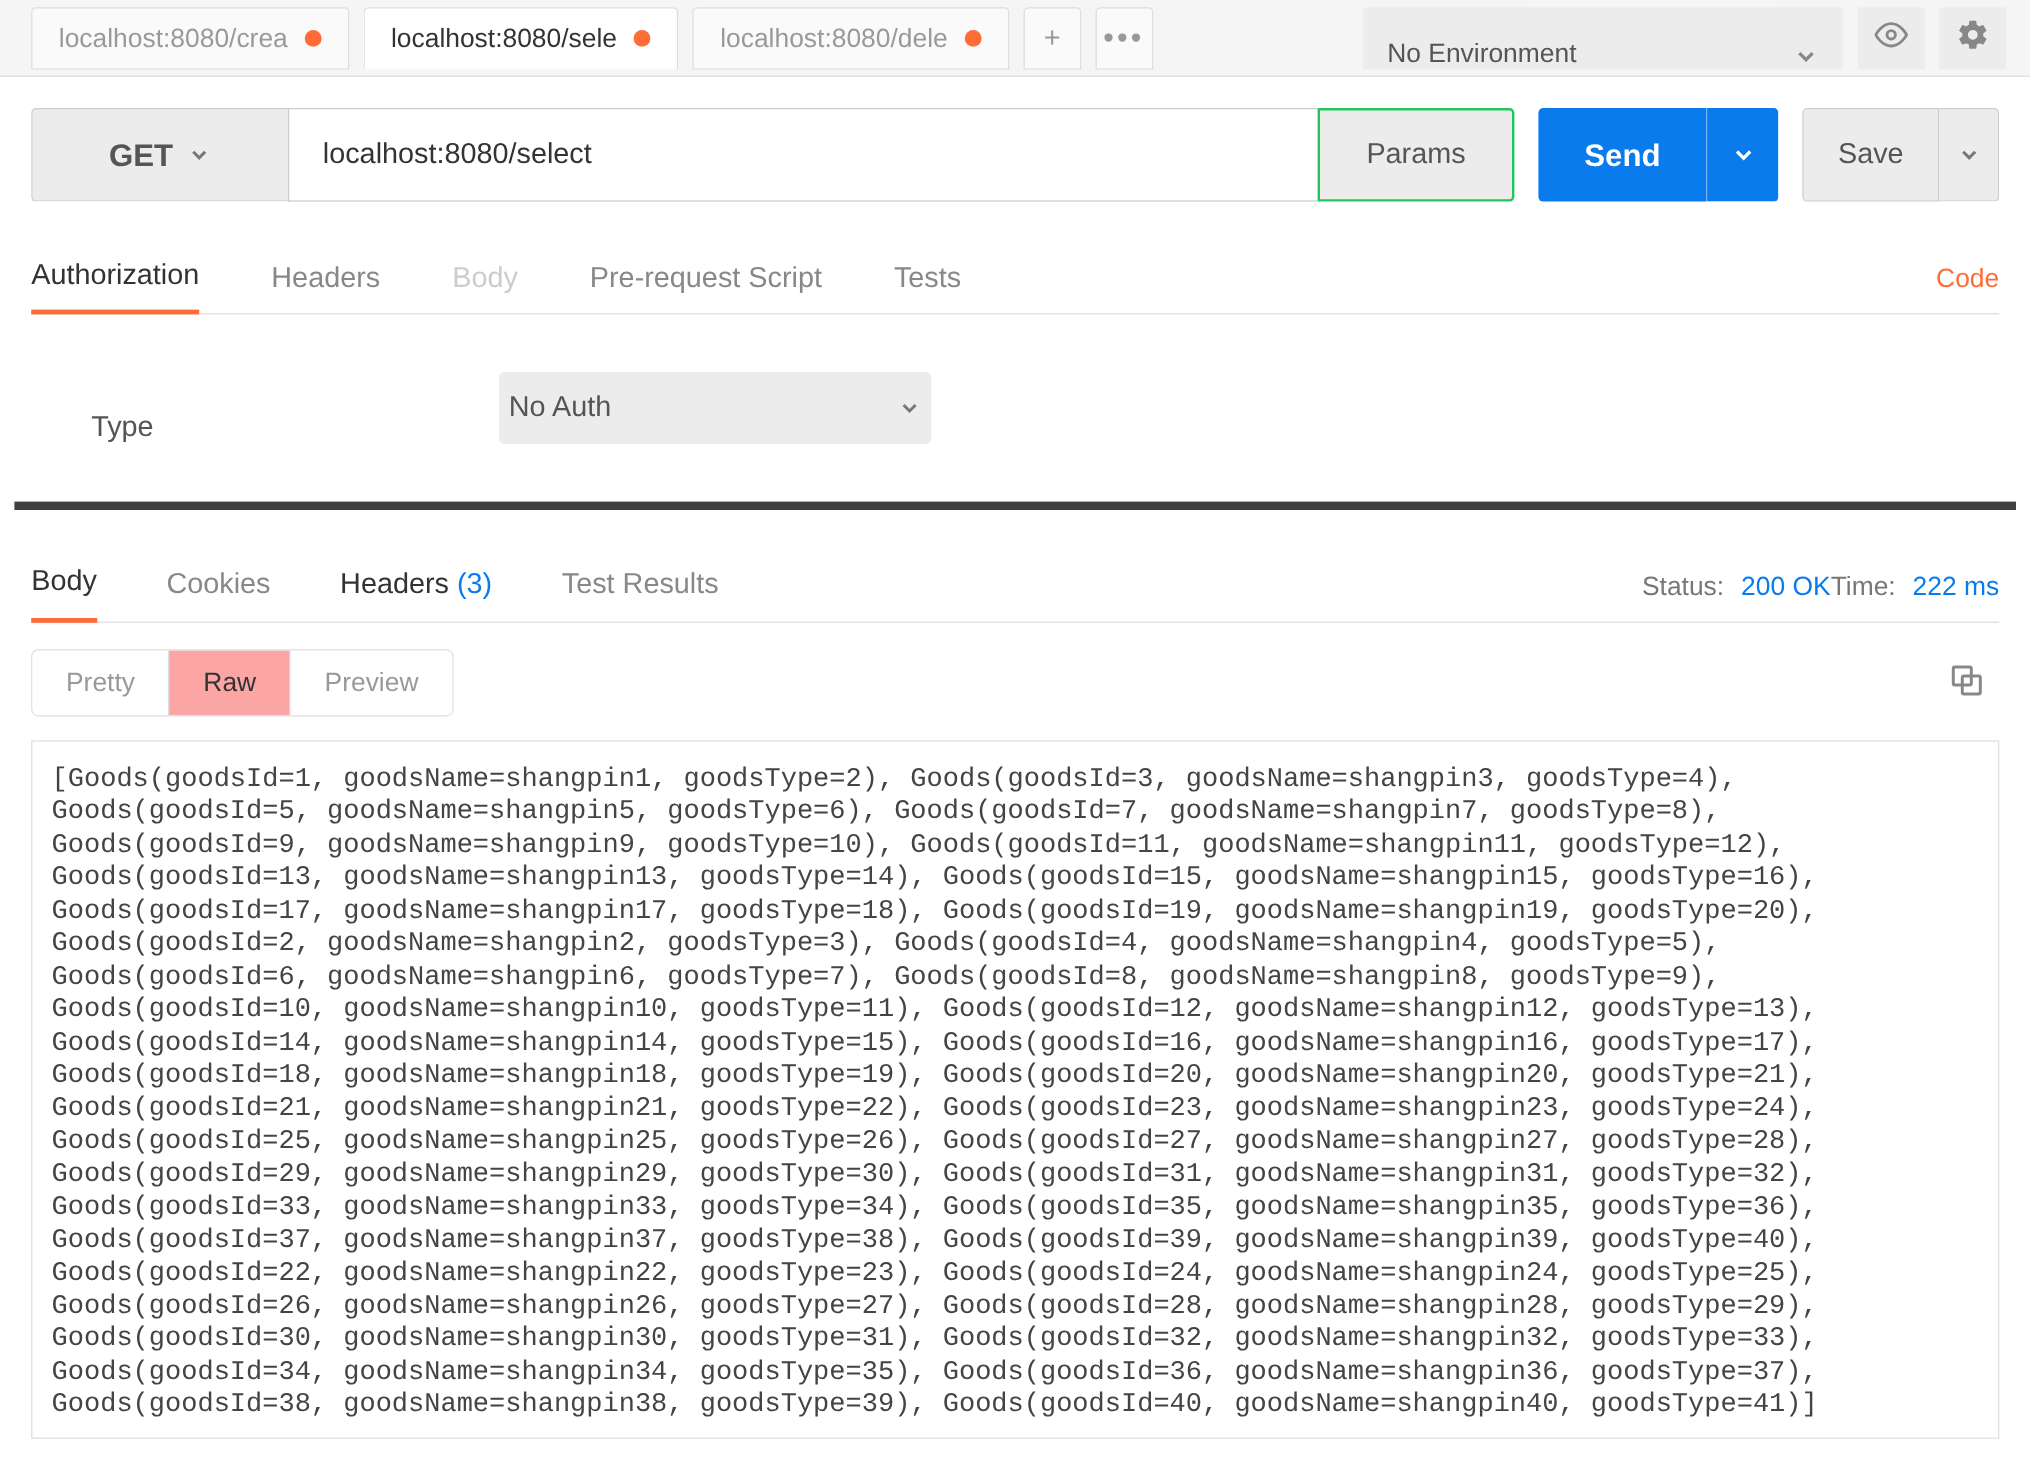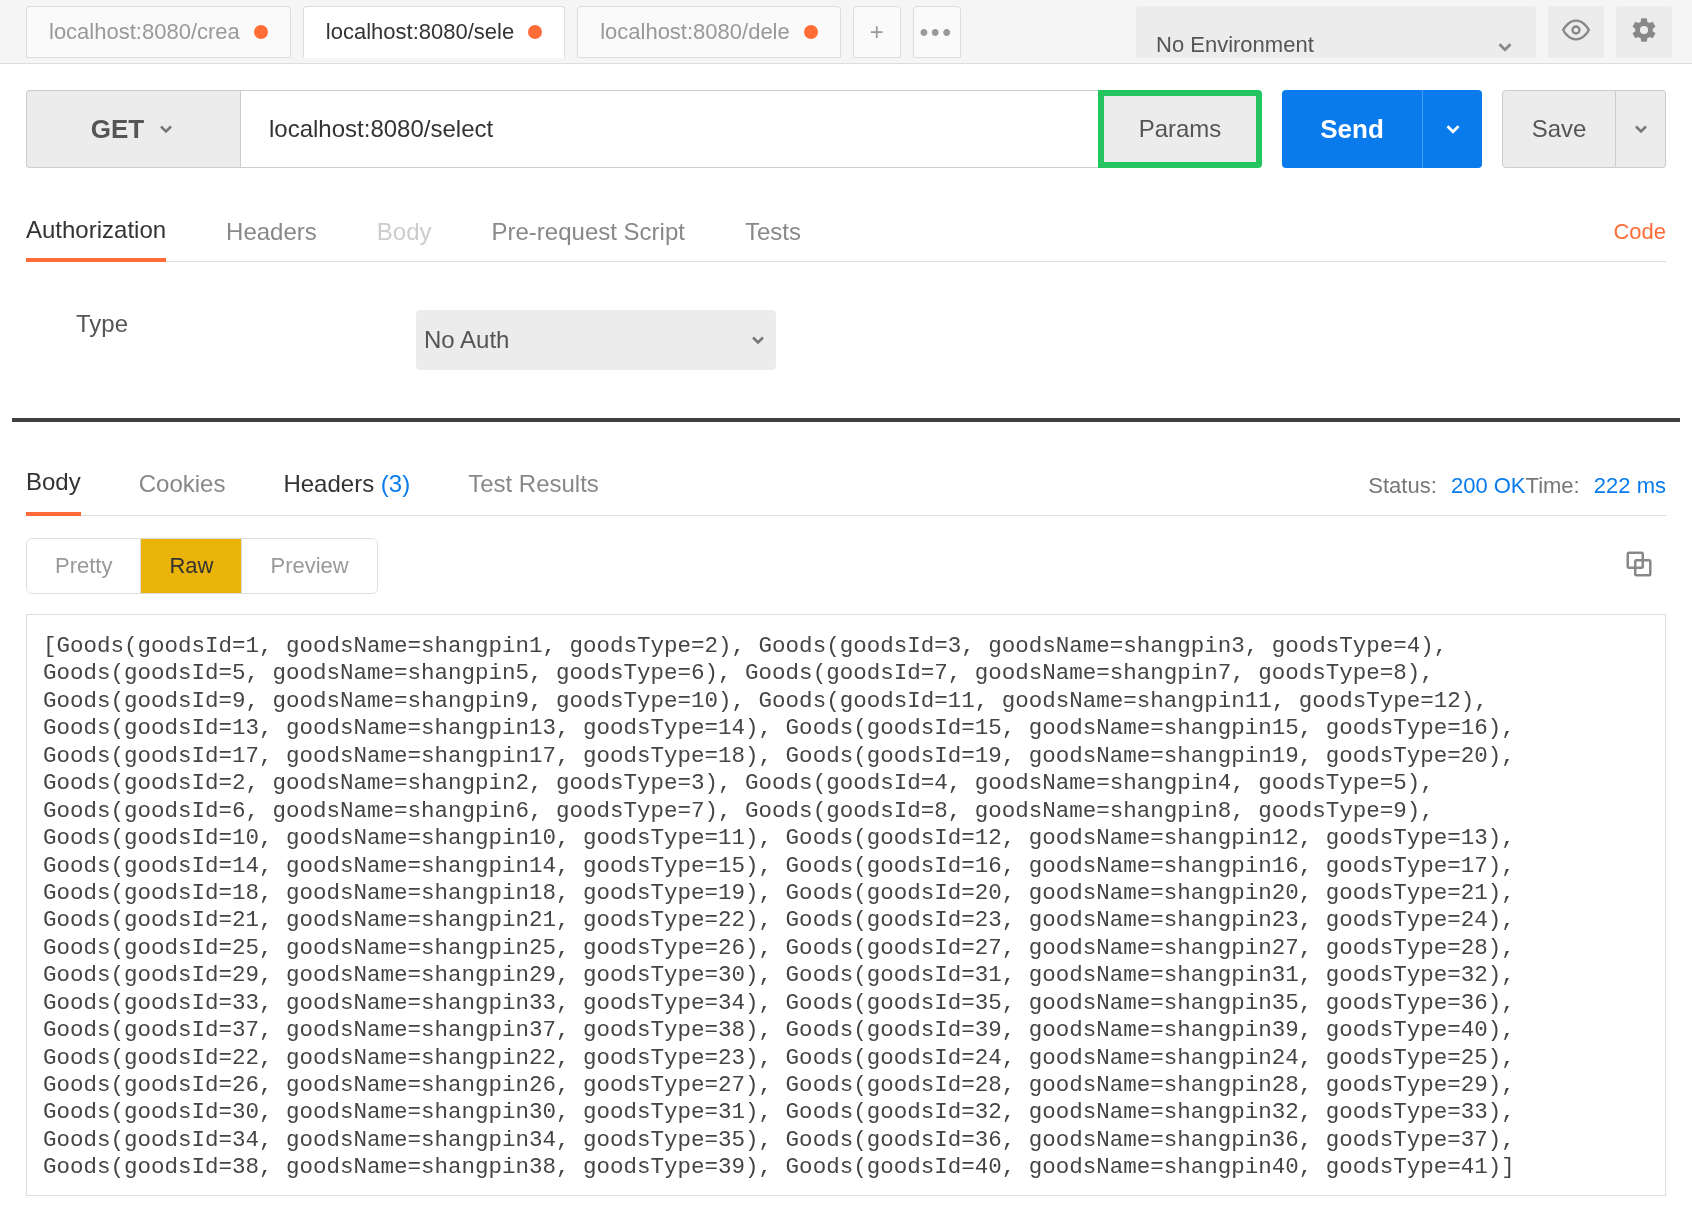--- a/index.html
+++ b/index.html
@@ -17,55 +17,55 @@
   .tab-more span{ letter-spacing:3px; font-weight:bold;}
 
   .top-right { margin-left: auto; display: flex; align-items: center; gap: 12px; padding-right: 20px; }
   .env-select { display:flex; align-items:flex-end; justify-content:space-between; width: 400px; height: 52px; background:#ececec; padding:0 20px; font-size:22px; color:#555; cursor:pointer; border-radius:2px;}
   .icon-btn { display:flex; align-items:center; justify-content:center; width:56px; height:52px; background:#ececec; color:#888; cursor:pointer; border-radius:2px;}
 
   
   .request-row { display:flex; align-items:center; padding: 26px 26px 0 26px; gap: 0; }
   .method-dd { display:flex; align-items:center; justify-content:center; gap:12px; width: 214px; height: 78px; background:#ececec; border:1px solid #ccc; border-right:none; border-radius:4px 0 0 4px; font-size:26px; font-weight:600; color:#555; cursor:pointer;}
   .url-input { flex:1; height:78px; border:1px solid #ccc; border-right:none; padding:0 28px; font-size:24px; color:#333; outline:none;}
-  .params-btn { display:flex; align-items:center; justify-content:center; width:164px; height:78px; border:6px solid #22c55e; background:#ececec; font-size:24px; color:#555; cursor:pointer; border-radius:0 4px 4px 0;}
+  .params-btn { display:flex; align-items:center; justify-content:center; width:164px; height:78px; border:2px solid #22c55e; background:#ececec; font-size:24px; color:#555; cursor:pointer; border-radius:0 4px 4px 0;}
   .send-group { display:flex; margin-left:20px;}
   .send-btn { display:flex; align-items:center; justify-content:center; width:140px; height:78px; background:#097BED; color:#fff; font-size:26px; font-weight:600; border-radius:4px 0 0 4px; cursor:pointer;}
   .send-dd { display:flex; align-items:center; justify-content:center; width:60px; height:78px; background:#097BED; border-left:1px solid rgba(255,255,255,.25); border-radius:0 4px 4px 0; cursor:pointer;}
   .save-group { display:flex; margin-left:20px;}
   .save-btn { display:flex; align-items:center; justify-content:center; width:114px; height:78px; background:#ececec; border:1px solid #ccc; font-size:24px; color:#555; border-radius:4px 0 0 4px; cursor:pointer;}
   .save-dd { display:flex; align-items:center; justify-content:center; width:50px; height:78px; background:#ececec; border:1px solid #ccc; border-left:none; border-radius:0 4px 4px 0; cursor:pointer;}
 
   
   .req-tabs-row { display:flex; align-items:center; border-bottom:1px solid #ddd; margin: 34px 26px 0 26px; position:relative;}
   .req-tab { font-size:24px; color:#888; padding: 14px 0; margin-right: 60px; cursor:pointer;}
   .req-tab.active { color:#333; border-bottom:4px solid #ff6c37; margin-bottom:-1px;}
   .req-tab.disabled { color:#ccc; }
   .code-link { margin-left:auto; font-size:22px; color:#ff6c37; cursor:pointer;}
 
   
-  .auth-panel { display:flex; align-items:flex-start; padding: 48px 30px 48px 64px; border-bottom:4px solid #404040; margin: 0 12px;}
+  .auth-panel { display:flex; align-items:flex-end; padding: 48px 30px 48px 64px; border-bottom:7px solid #404040; margin: 0 12px;}
   .auth-label { font-size:24px; color:#555; width: 340px;}
   .auth-select { display:flex; align-items:center; justify-content:space-between; width:360px; height:60px; background:#ececec; padding:0 8px; font-size:24px; color:#555; border-radius:4px; cursor:pointer;}
 
   
   .resp-tabs-row { display:flex; align-items:center; border-bottom:1px solid #ddd; margin: 10px 26px 0 26px; padding-top: 24px;}
   .resp-tab { font-size:24px; color:#888; padding: 12px 0 16px; margin-right: 58px; cursor:pointer;}
   .resp-tab.active { color:#333; border-bottom:4px solid #ff6c37; margin-bottom:-1px;}
   .resp-tab .count { color:#097BED; }
   .status-block { margin-left:auto; display:flex; align-items:center; font-size:22px;}
   .status-block .lbl { color:#777; }
   .status-block .val { color:#097BED; margin-left:8px;}
 
   
   .body-controls { display:flex; align-items:center; margin: 22px 26px 0 26px;}
   .view-group { display:flex; border:1px solid #ddd; border-radius:6px; overflow:hidden;}
   .view-btn { padding: 14px 28px; font-size:22px; color:#999; background:#fff; cursor:pointer; border-right:1px solid #ddd;}
   .view-btn:last-child{border-right:none;}
-  .view-btn.active { background:#eab308; color:#333;}
+  .view-btn.active { background:#fca5a5; color:#333;}
   .copy-icon { margin-left:auto; cursor:pointer; color:#888; padding-right:12px;}
 
   
   .resp-body { margin: 20px 26px 26px 26px; border:1px solid #ddd; padding: 18px 16px; font-family: "SFMono-Regular", Consolas, "Liberation Mono", Menlo, monospace; font-size:22.5px; line-height: 1.22; color:#444; white-space: pre-wrap; word-break: break-word; height: 582px; overflow:hidden;}
 
   
   .chev { display:inline-block; }
   .chev svg { display:block; }
 </style>
 </head>

